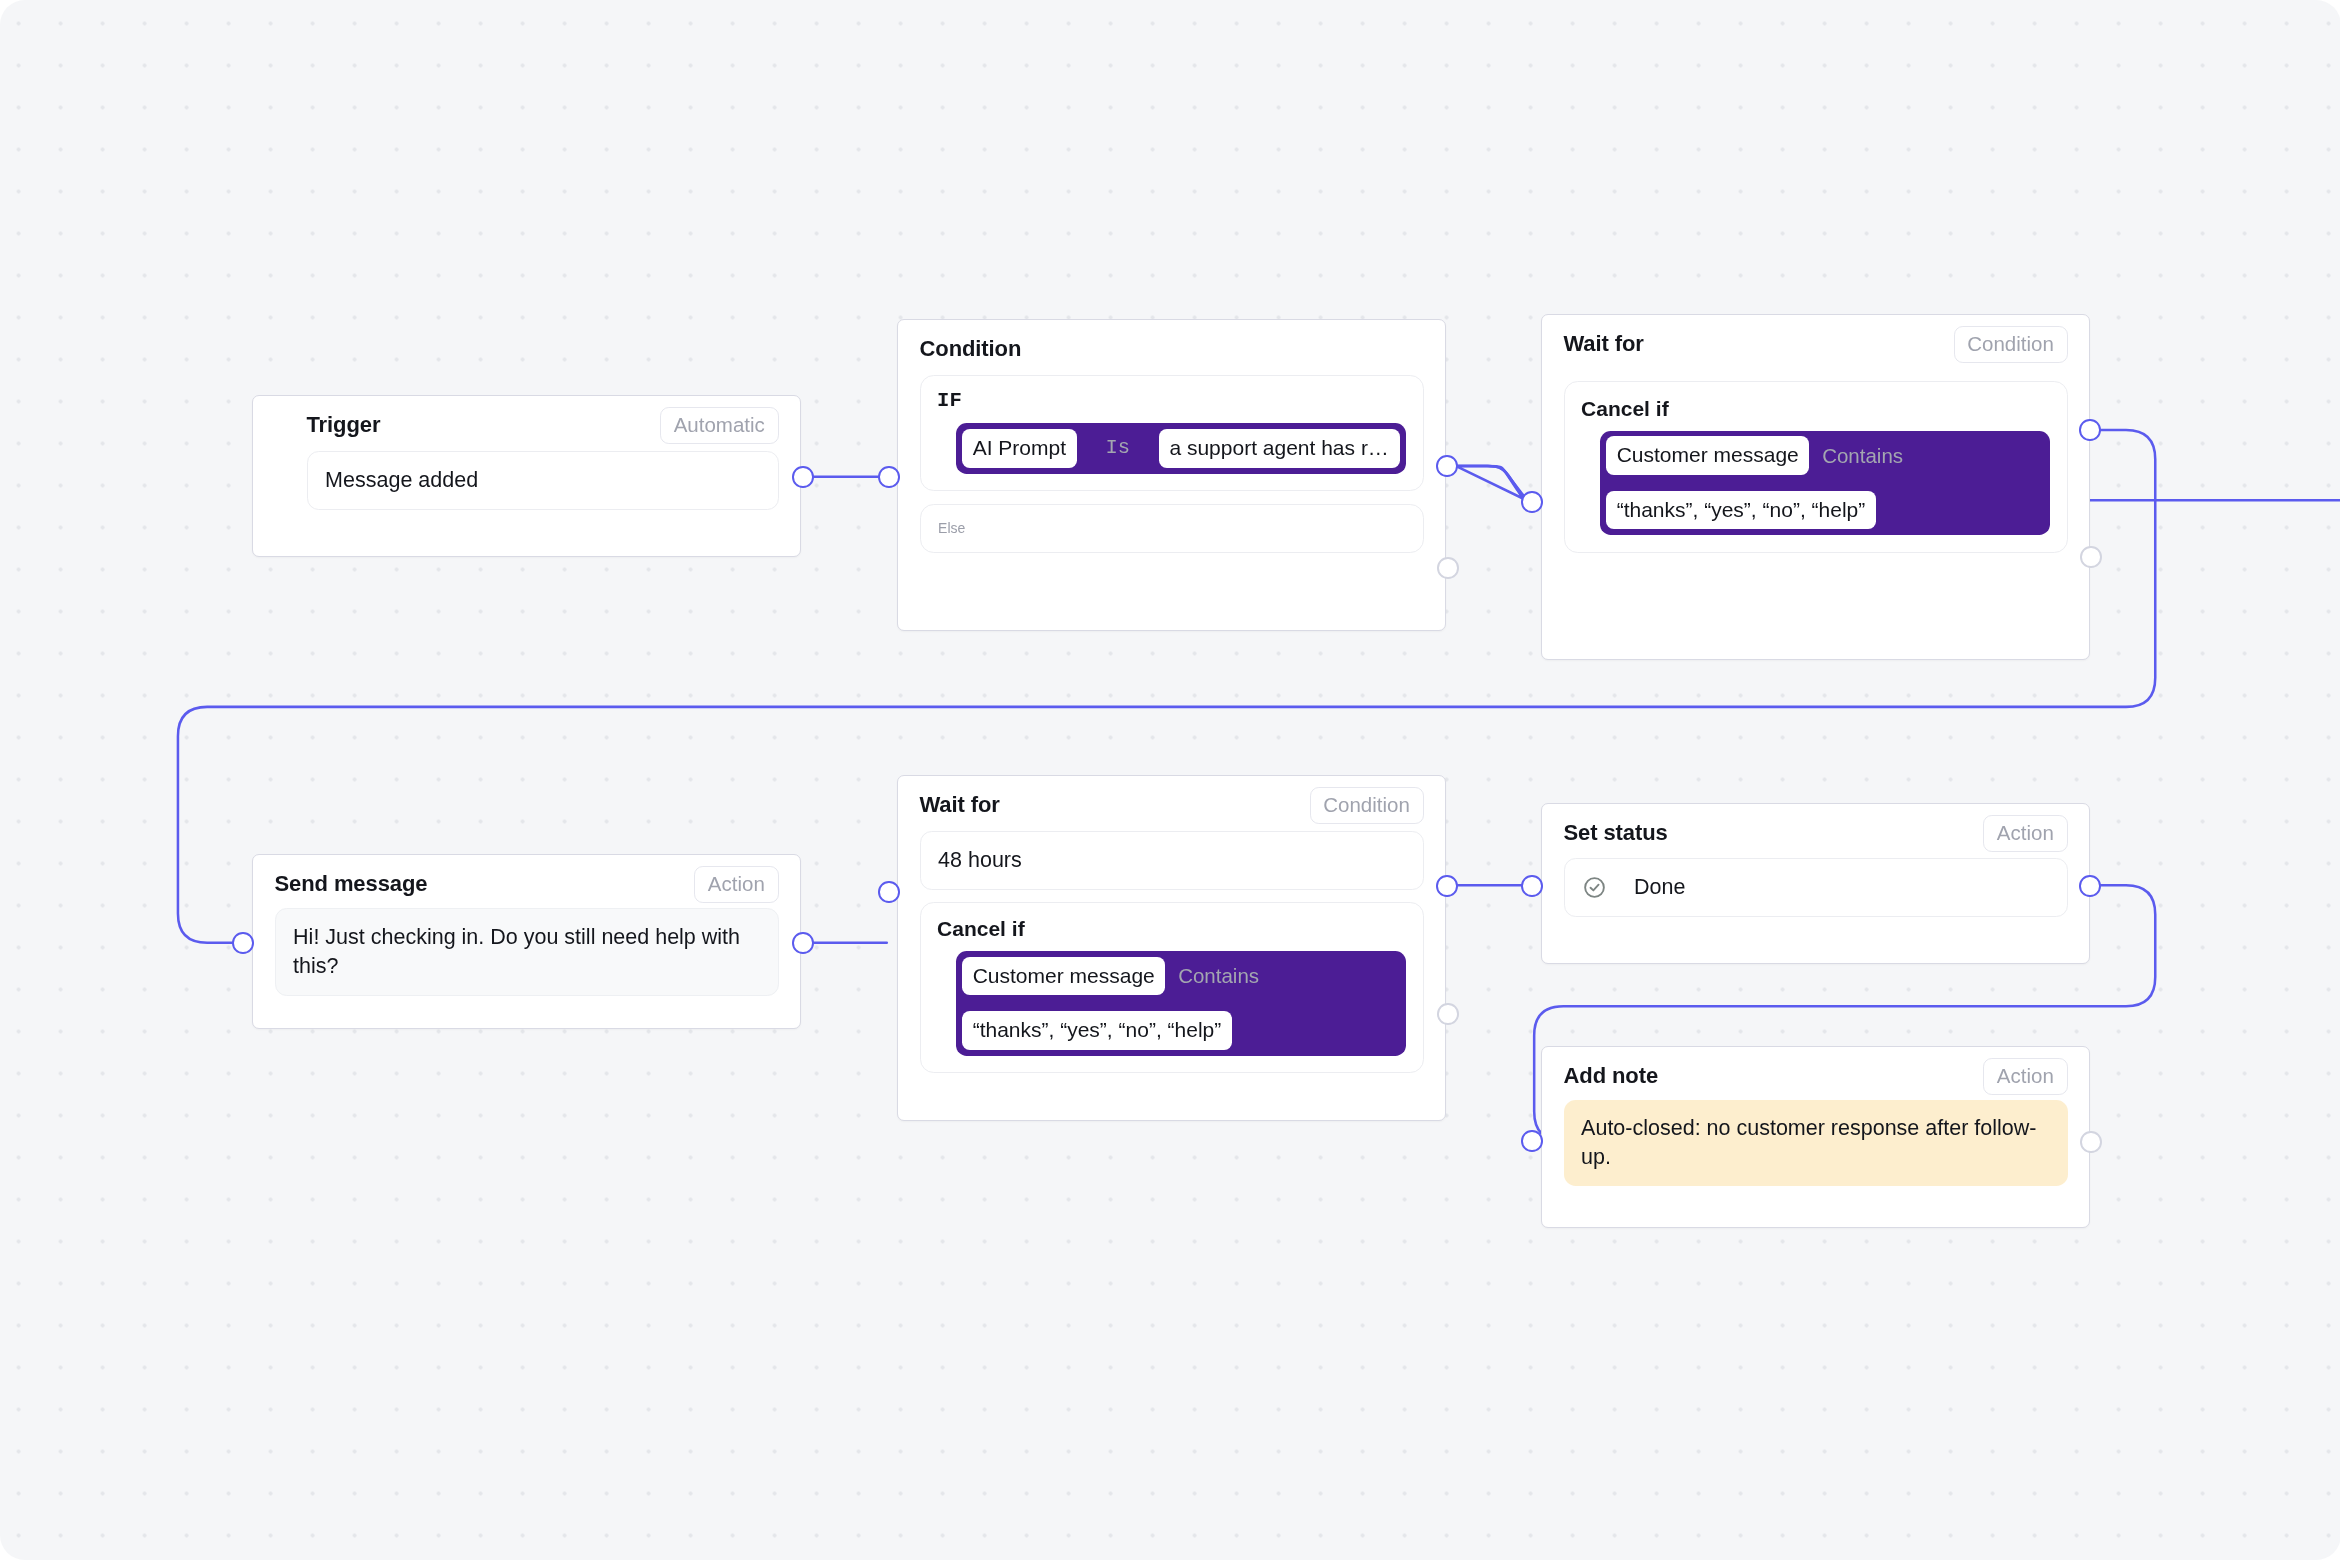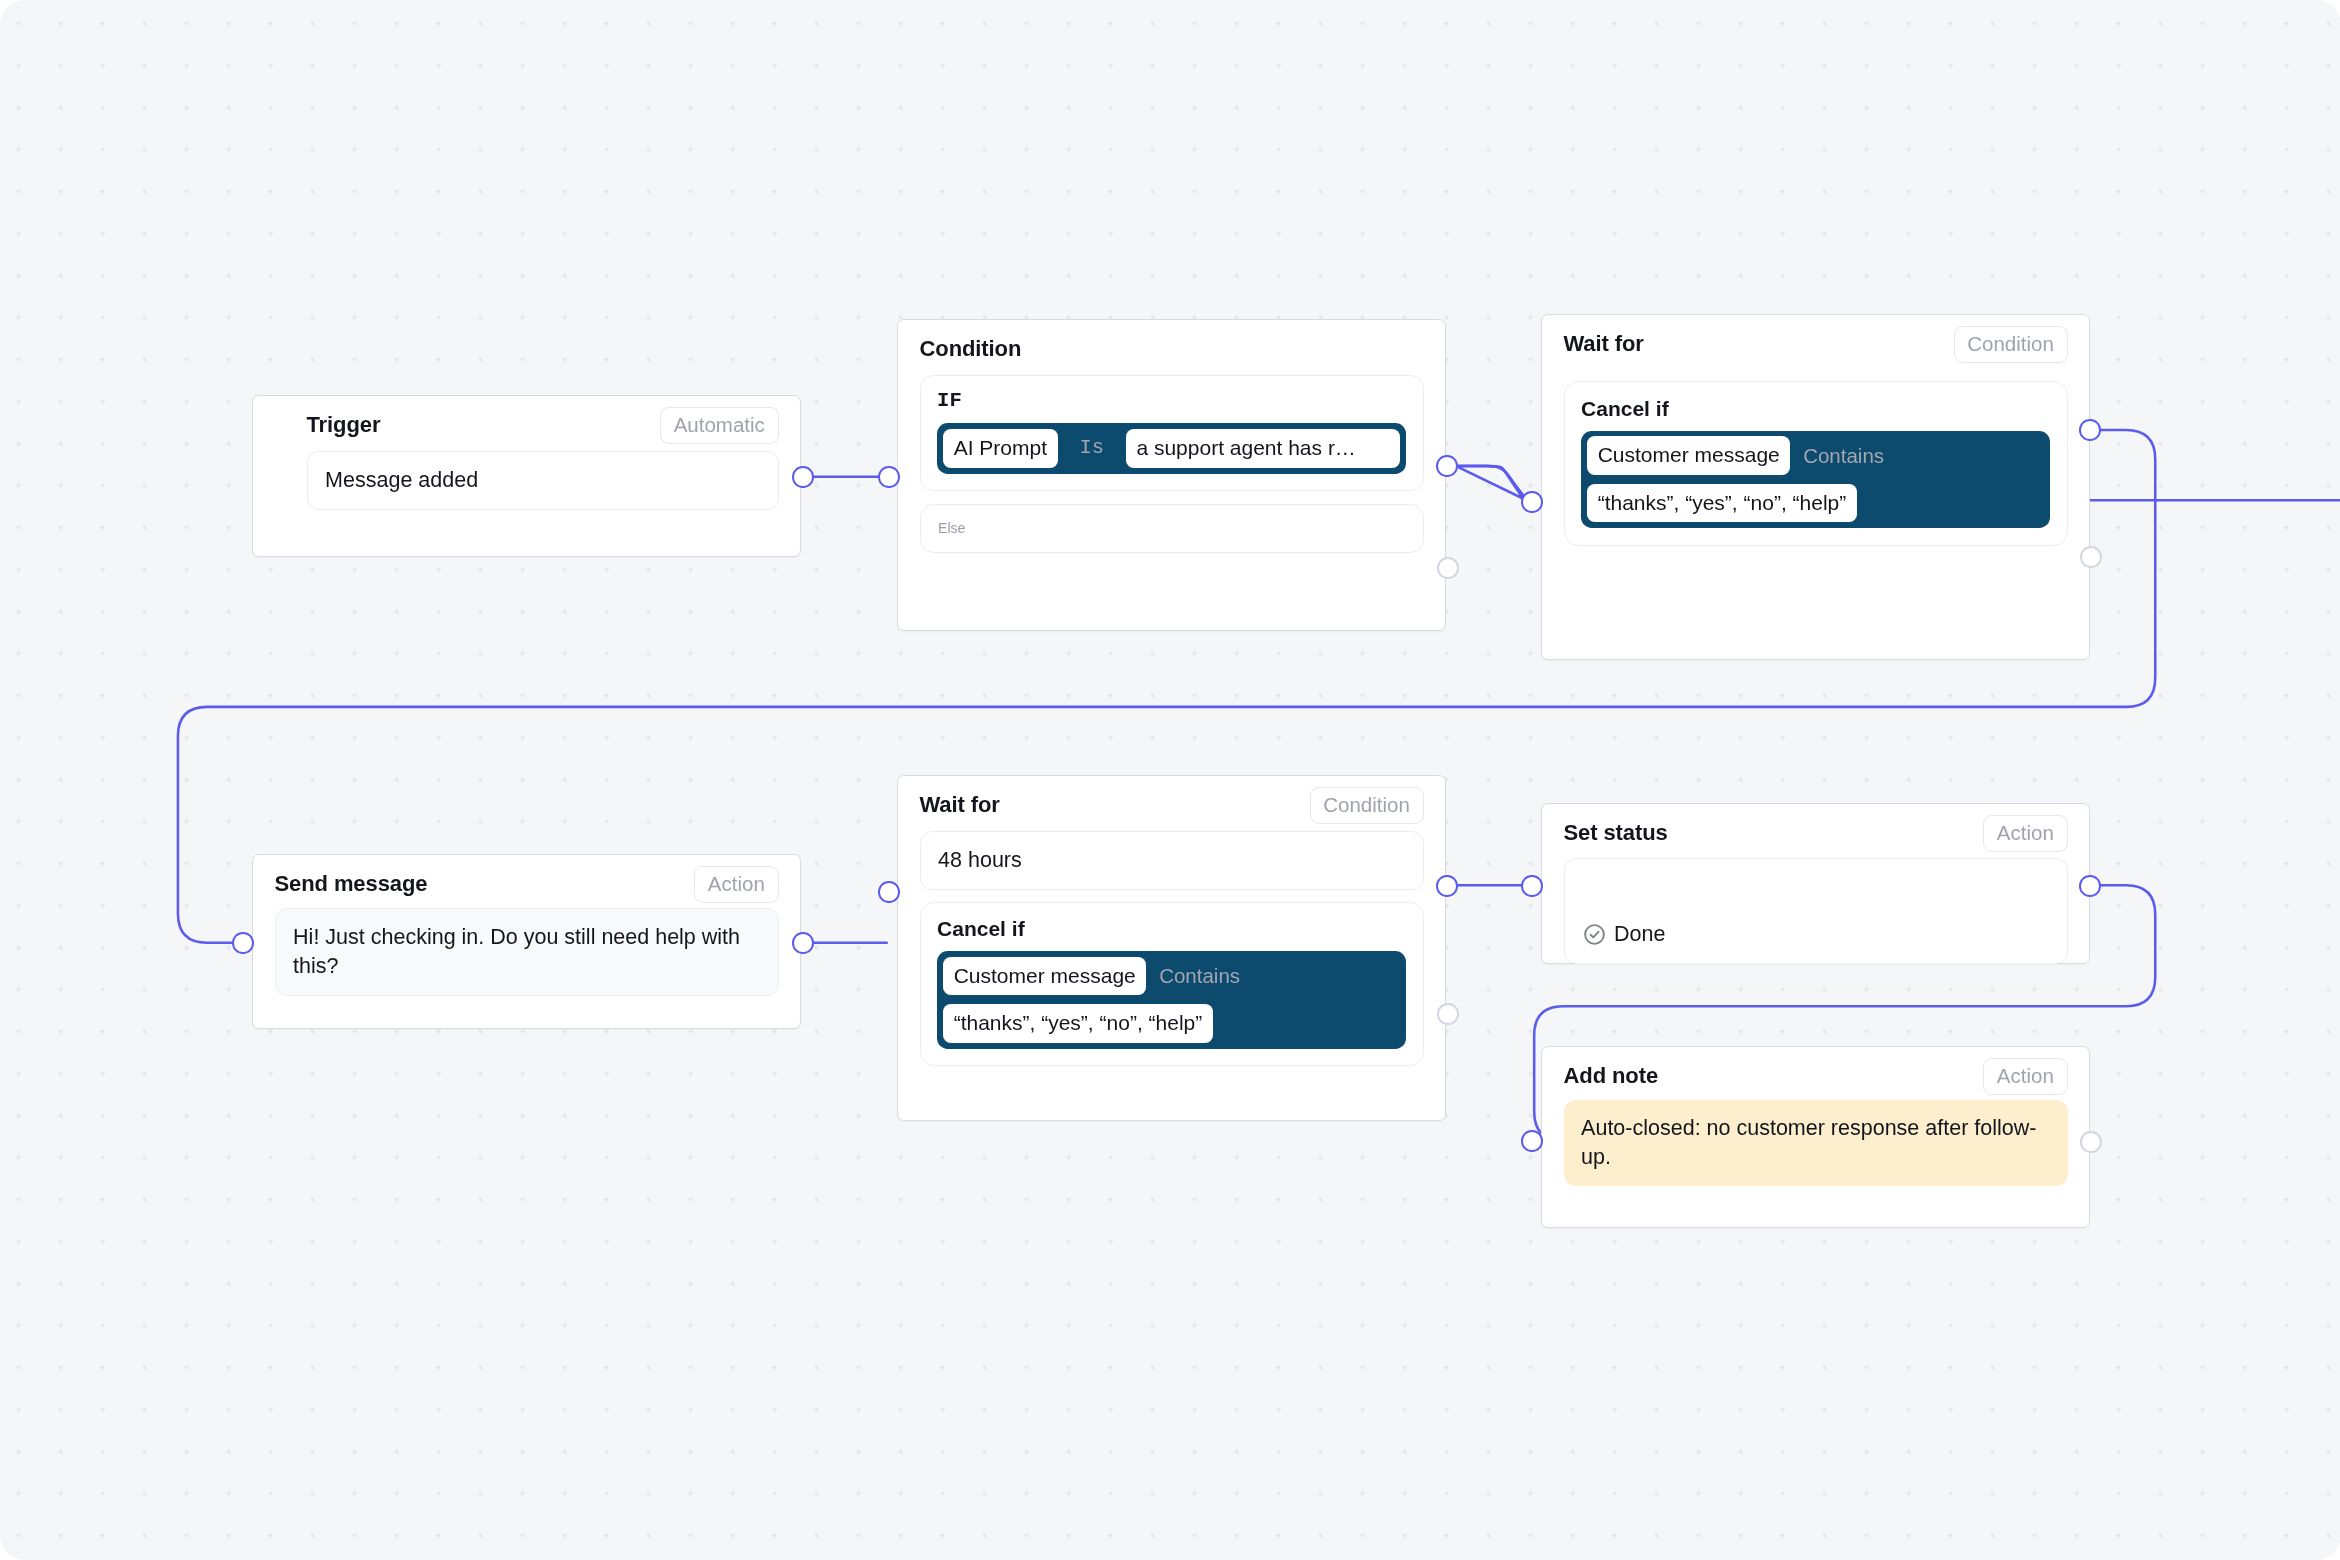--- a/index.html
+++ b/index.html
@@ -104,28 +104,29 @@
     line-height: 1;
   }
   .group-label.mono {
     font-family: "Liberation Mono", "DejaVu Sans Mono", monospace;
     font-weight: 700;
     font-size: 20.5px;
   }
 
   
   .chip-row {
-    background: #0c4a6e;
+    background: #4c1d95;
     border-radius: 10.7px;
     padding: 5.9px;
     display: flex;
     flex-wrap: wrap;
     align-items: center;
-    gap: 9px;
-    box-sizing: border-box;
+    gap: 16px;
+    box-sizing: border-box;
+    margin-left: 19px;
   }
   .chip {
     background: #ffffff;
     border-radius: 7.8px;
     padding: 6.8px 10.7px;
     font-size: 21px;
     color: #14161c;
     line-height: 1.18;
     white-space: nowrap;
     box-sizing: border-box;
@@ -150,22 +151,21 @@
     border-radius: 11.7px;
     padding: 14.6px 17.6px;
     font-size: 21.5px;
     color: #14161c;
     line-height: 1.34;
     box-sizing: border-box;
   }
   .status-row {
     display: flex;
     align-items: center;
-    gap: 7px;
-    margin-top: 47px;
+    gap: 27px;
   }
   .status-row .lbl { font-size: 21.5px; color: #14161c; }
 
   
   .port {
     position: absolute;
     width: 21.5px;
     height: 21.5px;
     border-radius: 50%;
     background: #ffffff;

